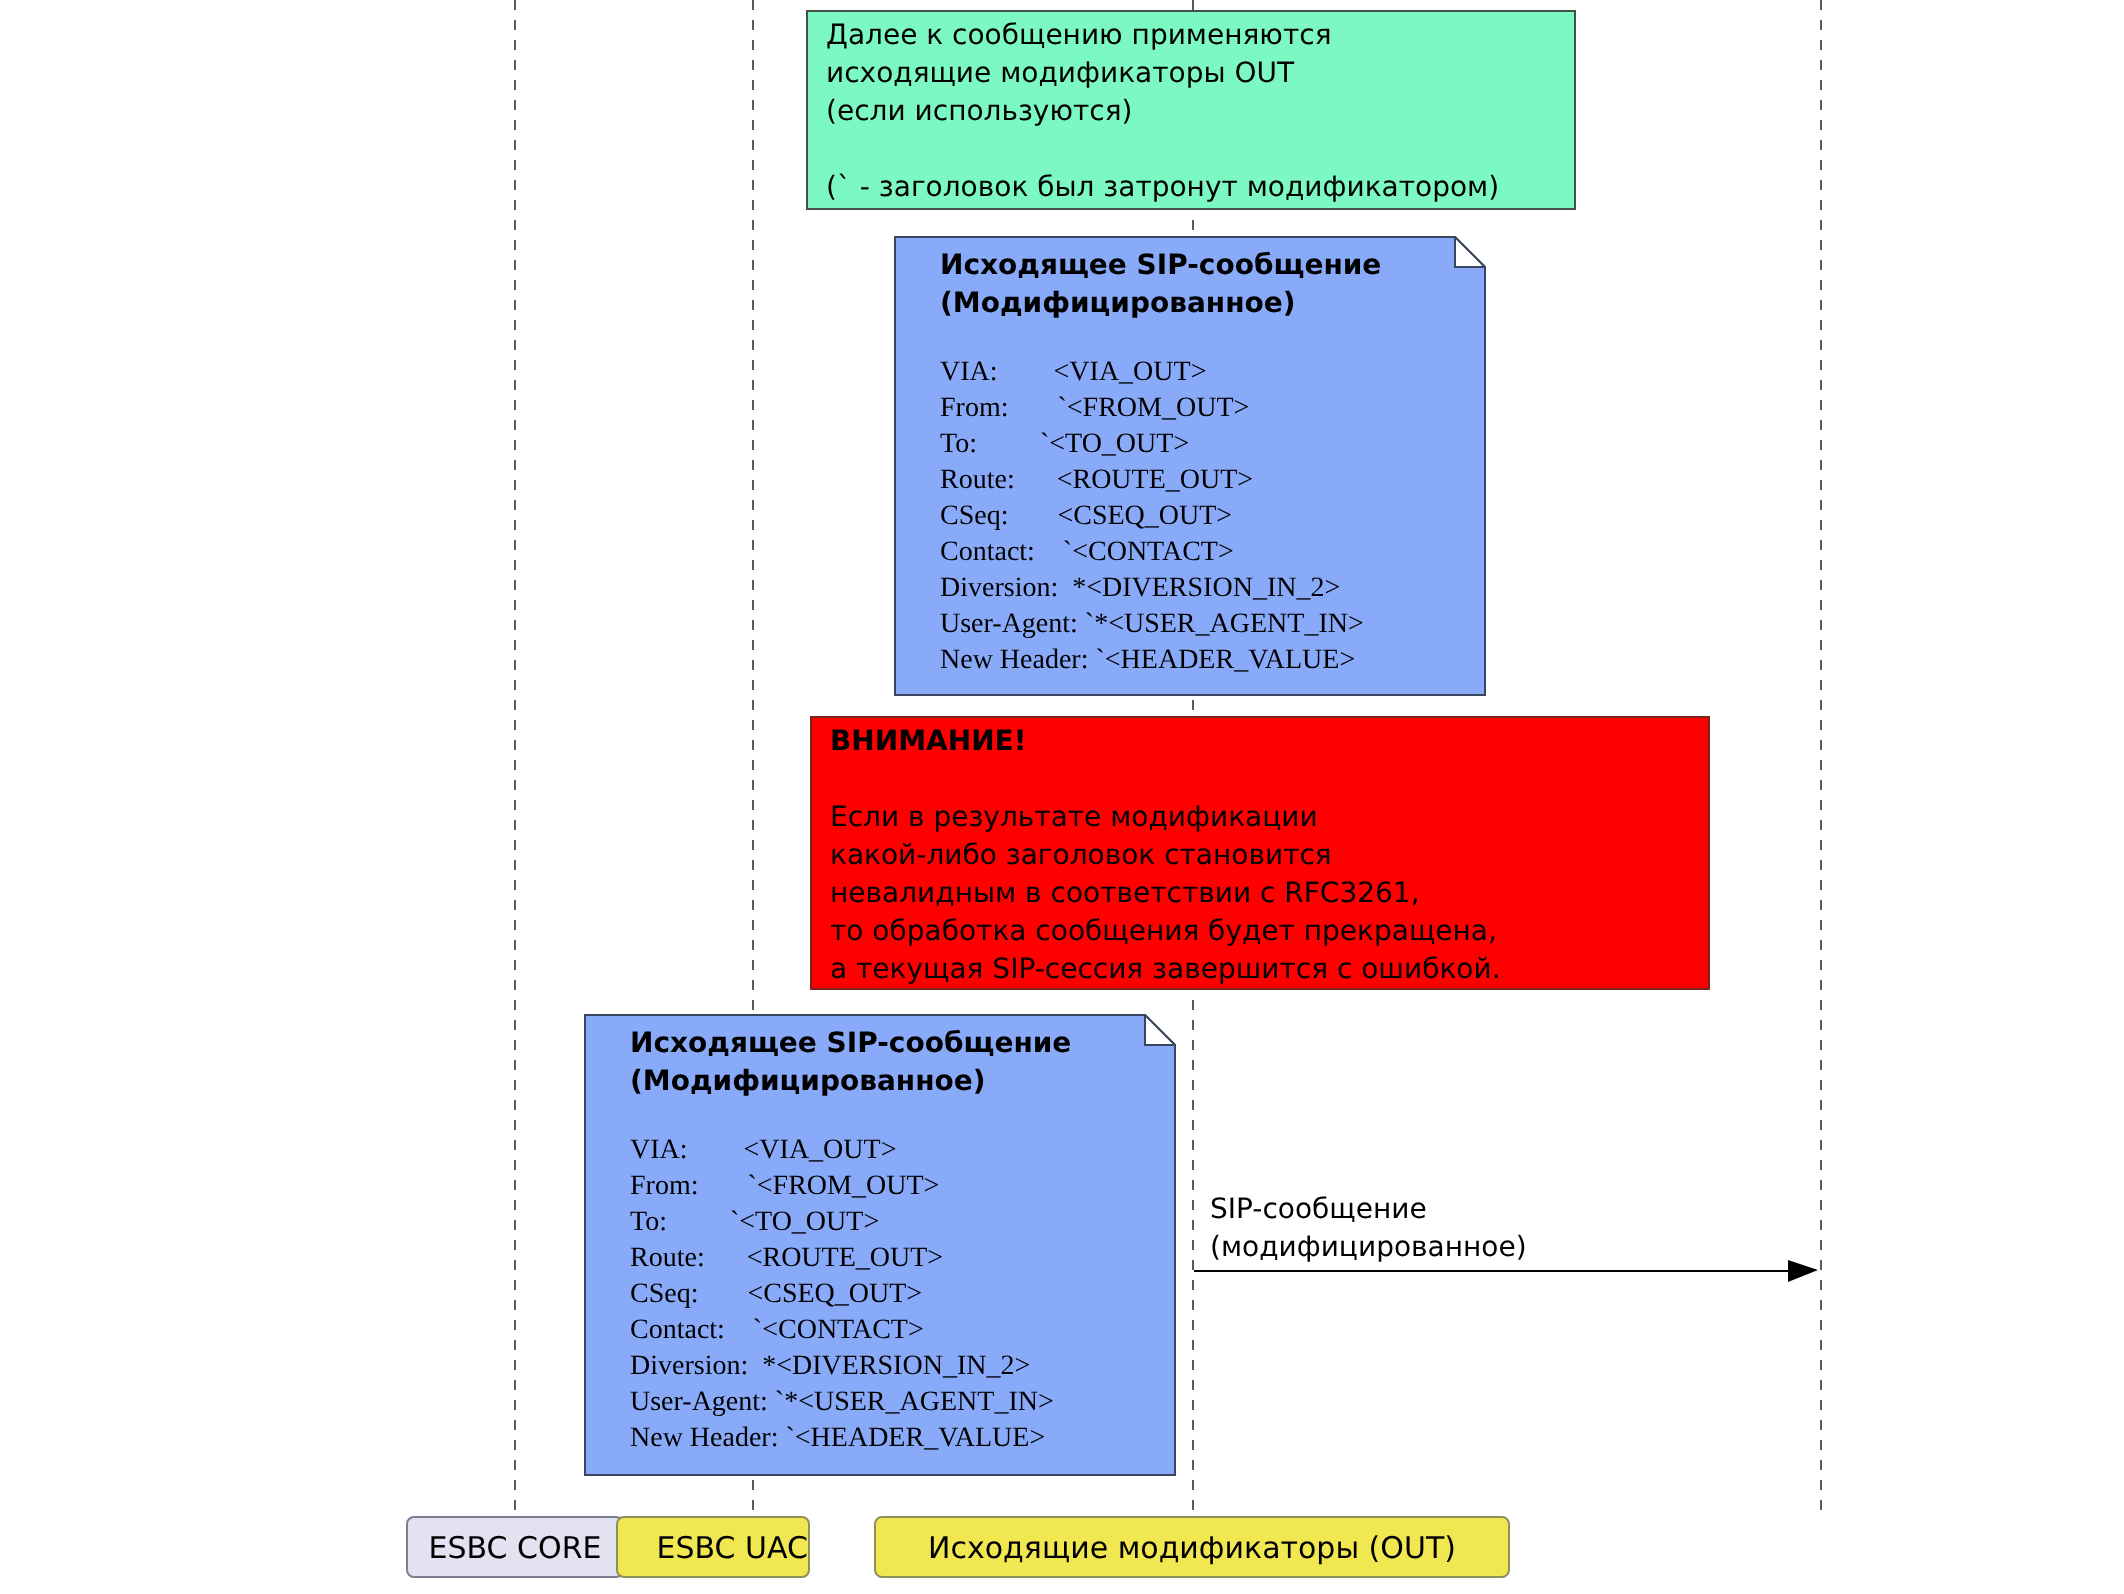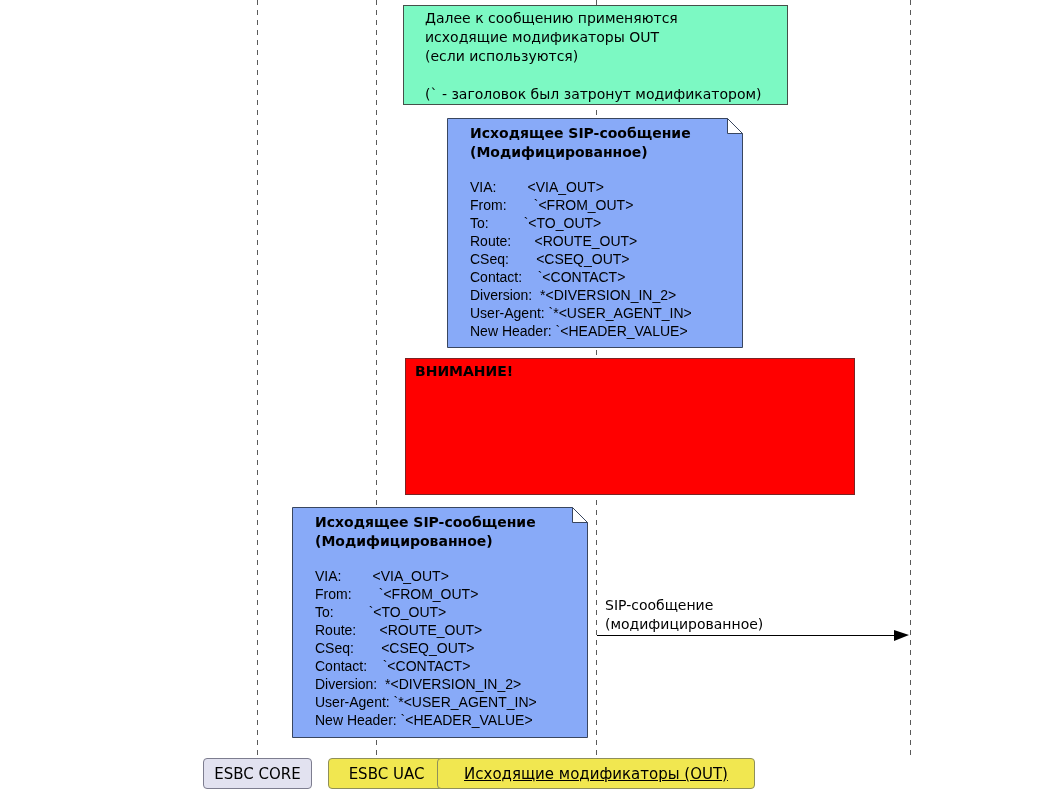--- a/index.html
+++ b/index.html
@@ -7,29 +7,29 @@
     position:relative;width:1062px;height:797px;background:#ffffff;overflow:hidden;
     font-family:"DejaVu Sans",sans-serif;color:#000;
   }
   .lifeline{
     position:absolute;top:0;width:1px;height:758px;z-index:0;
     background:repeating-linear-gradient(to bottom,#5a5a5a 0 5px,transparent 5px 10px);
   }
   .note{position:absolute;z-index:2;font-size:14px;}
   .rect-note{border:1px solid #455049;box-sizing:border-box;}
   .rect-note .body{white-space:pre-line;line-height:19px;}
-  .green-note{left:403px;top:5px;width:385px;height:100px;background:#7cf9c3;padding:3px 21px;}
+  .green-note{left:403px;top:5px;width:385px;height:100px;background:#7cf9c3;padding:3px 9px;}
   .red-note{left:405px;top:358px;width:450px;height:137px;background:#ff0000;border-color:#7a2323;padding:3px 9px;}
   .red-note .title{font-weight:bold;line-height:19px;}
   .red-note .body{margin-top:19px;}
   .blue-note{width:296px;box-sizing:border-box;}
   .blue-note .inner{position:relative;z-index:1;padding:6px 23px;}
   .blue-note .title{font-weight:bold;line-height:19px;white-space:pre-line;}
   .blue-note .mono{
-    margin-top:16px;font-family:Liberation Sans, sans-serif;font-size:14px;
+    margin-top:16px;font-family:Liberation Serif, serif;font-size:14px;
     line-height:18px;white-space:pre;
   }
   .blue-note svg{position:absolute;left:0;top:0;z-index:0;}
   .blue-note-1{left:447px;top:118px;height:230px;}
   .blue-note-2{left:292px;top:507px;height:231px;}
   .msg-label{
     position:absolute;left:605px;top:596px;z-index:2;
     font-size:14px;line-height:19px;white-space:pre-line;
   }
   .msg-line{position:absolute;left:597px;top:635px;width:297px;height:1px;background:#000;z-index:2;}
@@ -39,22 +39,22 @@
   }
   .participant{
     position:absolute;top:758px;height:31px;z-index:2;box-sizing:border-box;
     border:1px solid #7d7d8f;border-radius:4px;
     display:flex;align-items:center;justify-content:center;
     font-size:15px;white-space:nowrap;
   }
   .p-lavender{background:#e2e2f0;}
   .p-yellow{background:#f1e750;border-color:#8f8f5a;}
   .p-core{left:203px;width:109px;}
-  .p-uac{left:328px;width:117px;}
-  .p-out{left:437px;width:318px;text-decoration:underline;}
+  .p-uac{left:308px;width:97px;justify-content:flex-end;}
+  .p-out{left:437px;width:318px;}
   .p-uas{left:765px;width:291px;}
 </style>
 </head>
 <body>
 
 <div class="canvas">
 
   <div class="lifeline" style="left:257px;"></div>
   <div class="lifeline" style="left:376px;"></div>
   <div class="lifeline" style="left:596px;"></div>
@@ -83,20 +83,25 @@
 CSeq:       &lt;CSEQ_OUT&gt;
 Contact:    `&lt;CONTACT&gt;
 Diversion:  *&lt;DIVERSION_IN_2&gt;
 User-Agent: `*&lt;USER_AGENT_IN&gt;
 New Header: `&lt;HEADER_VALUE&gt;</div>
     </div>
   </div>
 
   <div class="note rect-note red-note">
     <div class="title">ВНИМАНИЕ!</div>
+    <div class="body">Если в результате модификации
+какой-либо заголовок становится
+невалидным в соответствии с RFC3261,
+то обработка сообщения будет прекращена,
+а текущая SIP-сессия завершится с ошибкой.</div>
   </div>
 
   <div class="note blue-note blue-note-2">
     <svg width="296" height="231">
       <path d="M0.5,0.5 L280.5,0.5 L295.5,15.5 L295.5,230.5 L0.5,230.5 Z" fill="#88aaf8" stroke="#39465f" stroke-width="1"></path>
       <path d="M280.5,0.5 L280.5,15.5 L295.5,15.5 Z" fill="#ffffff" stroke="#39465f" stroke-width="1"></path>
     </svg>
     <div class="inner">
       <div class="title">Исходящее SIP-сообщение
 (Модифицированное)</div>

